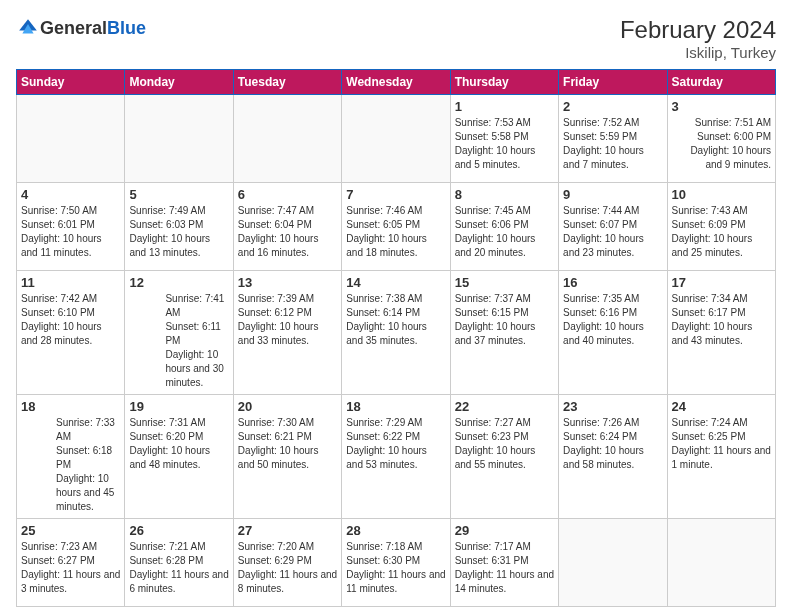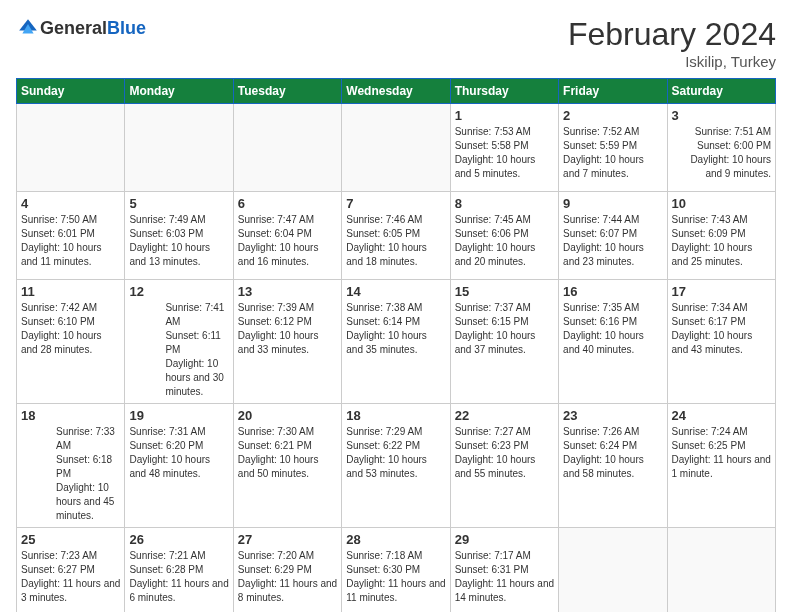--- a/index.html
+++ b/index.html
@@ -31,35 +31,35 @@
       color: #1565c0;
     }
     .logo-icon {
       width: 24px;
       height: 24px;
     }
     .title-block {
       text-align: right;
     }
     .month-title {
-      font-size: 32px;
+      font-size: 24px;
       font-weight: normal;
       color: #333;
     }
     .location {
       font-size: 15px;
       color: #555;
     }
     table {
       width: 100%;
       border-collapse: collapse;
       table-layout: fixed;
     }
     th {
-      background-color: #15803d;
+      background-color: #be185d;
       color: #fff;
       font-size: 12px;
       font-weight: bold;
       padding: 5px 4px;
       text-align: left;
       border: 1px solid #1565c0;
     }
     td {
       border: 1px solid #ccc;
       vertical-align: top;

